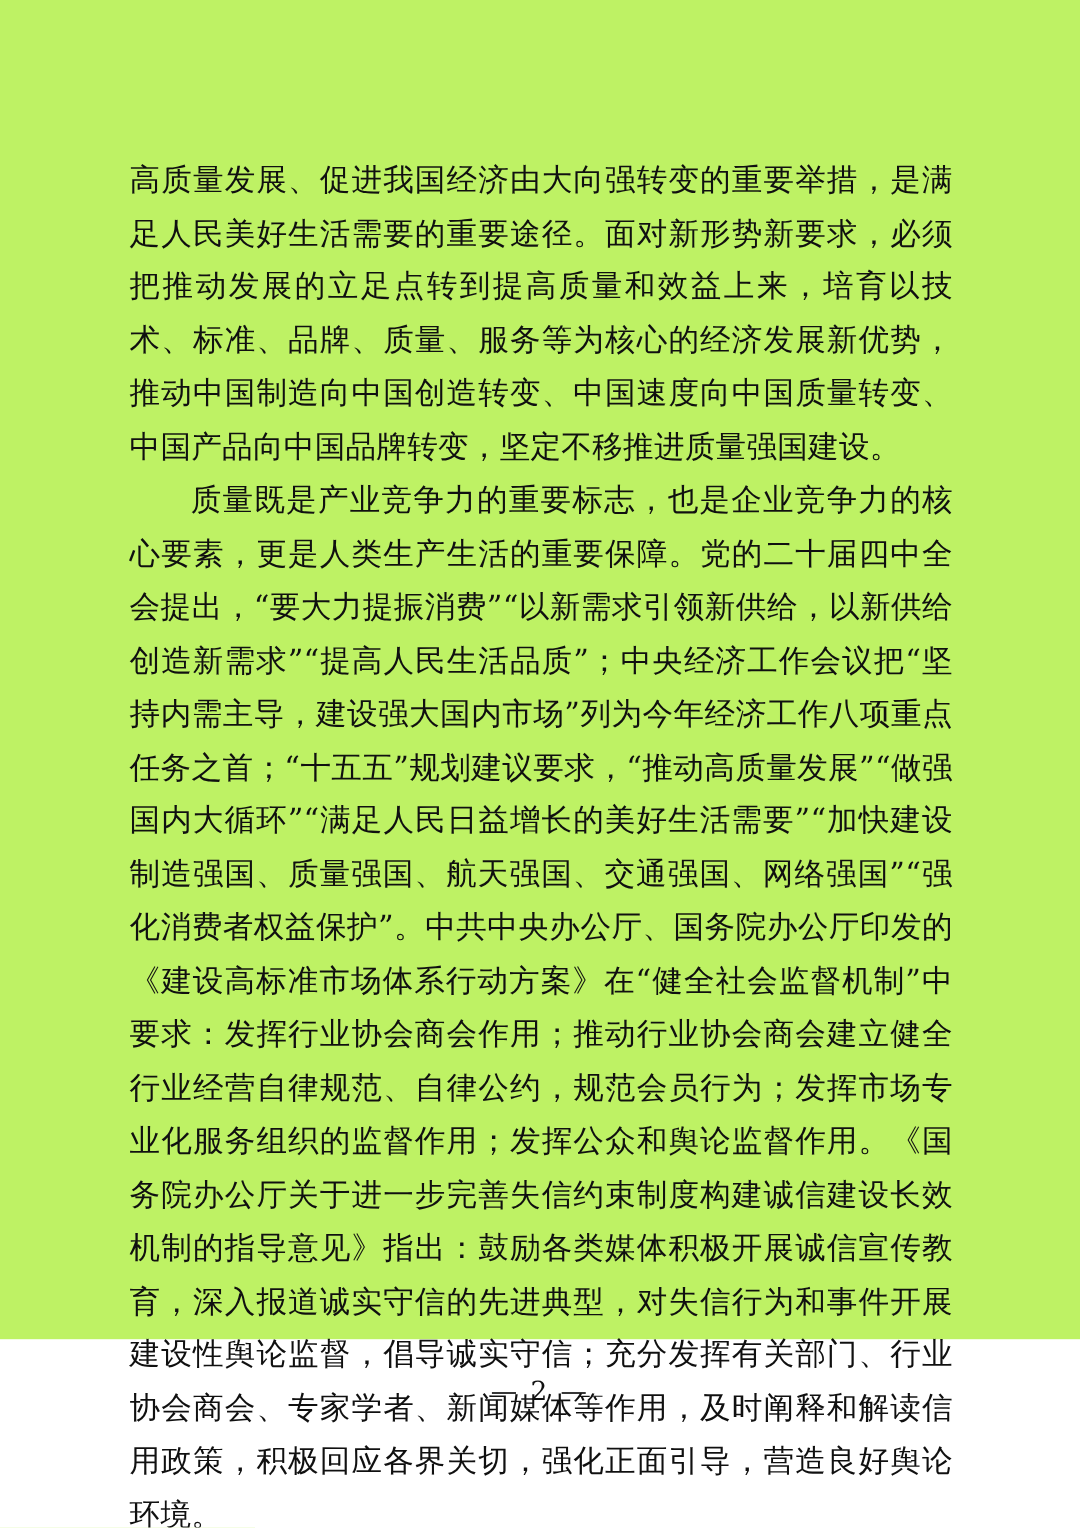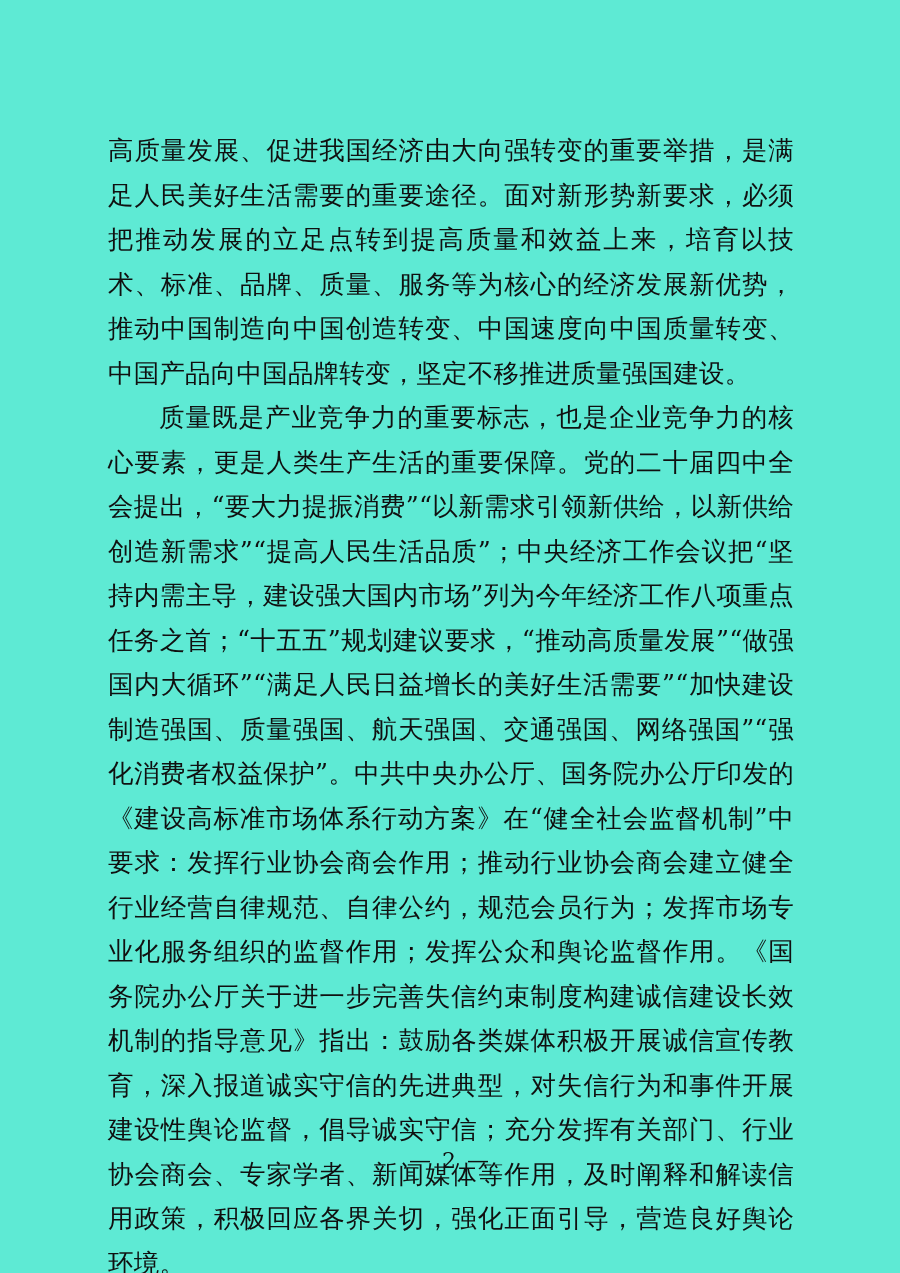--- a/index.html
+++ b/index.html
@@ -13,22 +13,22 @@
     font-family: "DejaVu Serif", "Liberation Serif", serif;
     color: #000000;
     position: relative;
     overflow: hidden;
   }
   .page {
     position: absolute;
     left: 0;
     top: 0;
     width: 900px;
-    height: 1273px;
-    background: #5eead4;
+    height: 1116px;
+    background: #bef264;
   }
   .content {
     position: absolute;
     left: 108px;
     top: 128px;
     width: 686px;
   }
   .para {
     font-size: 25.5px;
     line-height: 44.5px;

